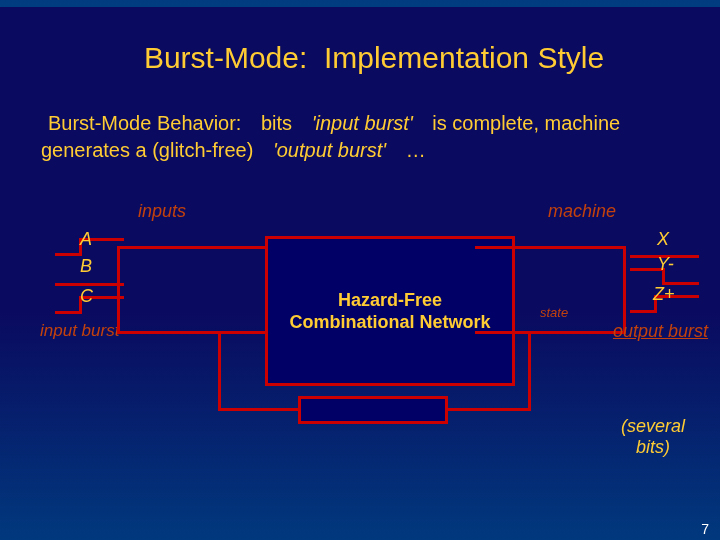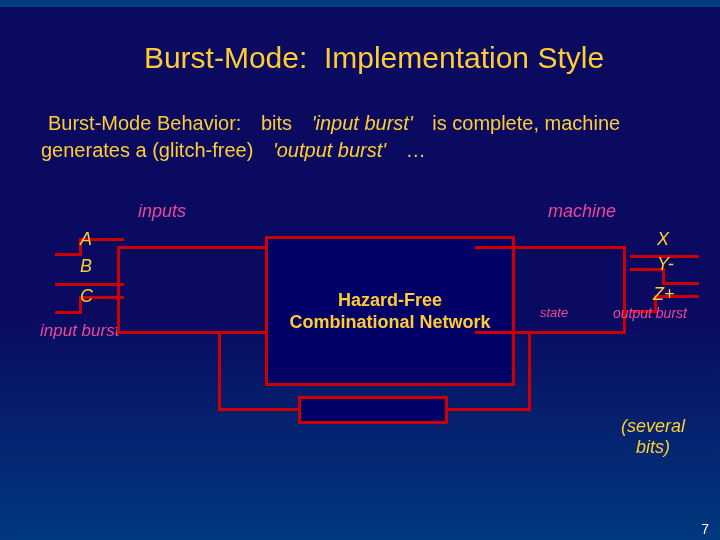--- a/index.html
+++ b/index.html
@@ -25,21 +25,21 @@
     line-height: 1.35;
   }
   .subtitle .italic { font-style: italic; }
   .diagram {
     position: relative;
     width: 720px;
     height: 300px;
     margin-top: 30px;
   }
   .label {
-    color: #ec4899;
+    color: #c2410c;
     font-style: italic;
     font-size: 18px;
     position: absolute;
   }
   .siglabel {
     color: #ffcc33;
     font-style: italic;
     font-size: 18px;
     position: absolute;
     z-index: 5;
@@ -144,21 +144,21 @@
     <div class="hline" style="left:627px; top:74px; width:37px;"></div>
   </div>
 
   <div class="siglabel" style="left:625px; top:83px;">Z+</div>
   <div class="sigwave">
     <div class="hline" style="left:595px; top:102px; width:24px;"></div>
     <div class="vline" style="left:619px; top:87px; height:18px;"></div>
     <div class="hline" style="left:619px; top:87px; width:45px;"></div>
   </div>
 
-  <div class="label" style="left:585px; top:104px; font-size:14px;">output burst</div>
+  <div class="label" style="left:585px; top:120px; font-size:18px;text-decoration:underline;">output burst</div>
 
   <div class="label" style="left:512px; top:104px; font-size:13px;">state</div>
 
   <div class="box" style="left:270px; top:195px; width:150px; height:28px;"></div>
 
   <div class="vline" style="left:500px; top:130px; height:80px;"></div>
   <div class="hline" style="left:420px; top:207px; width:83px;"></div>
   <div class="hline" style="left:190px; top:207px; width:80px;"></div>
   <div class="vline" style="left:190px; top:130px; height:80px;"></div>
   <div class="hline" style="left:190px; top:130px; width:47px;"></div>

